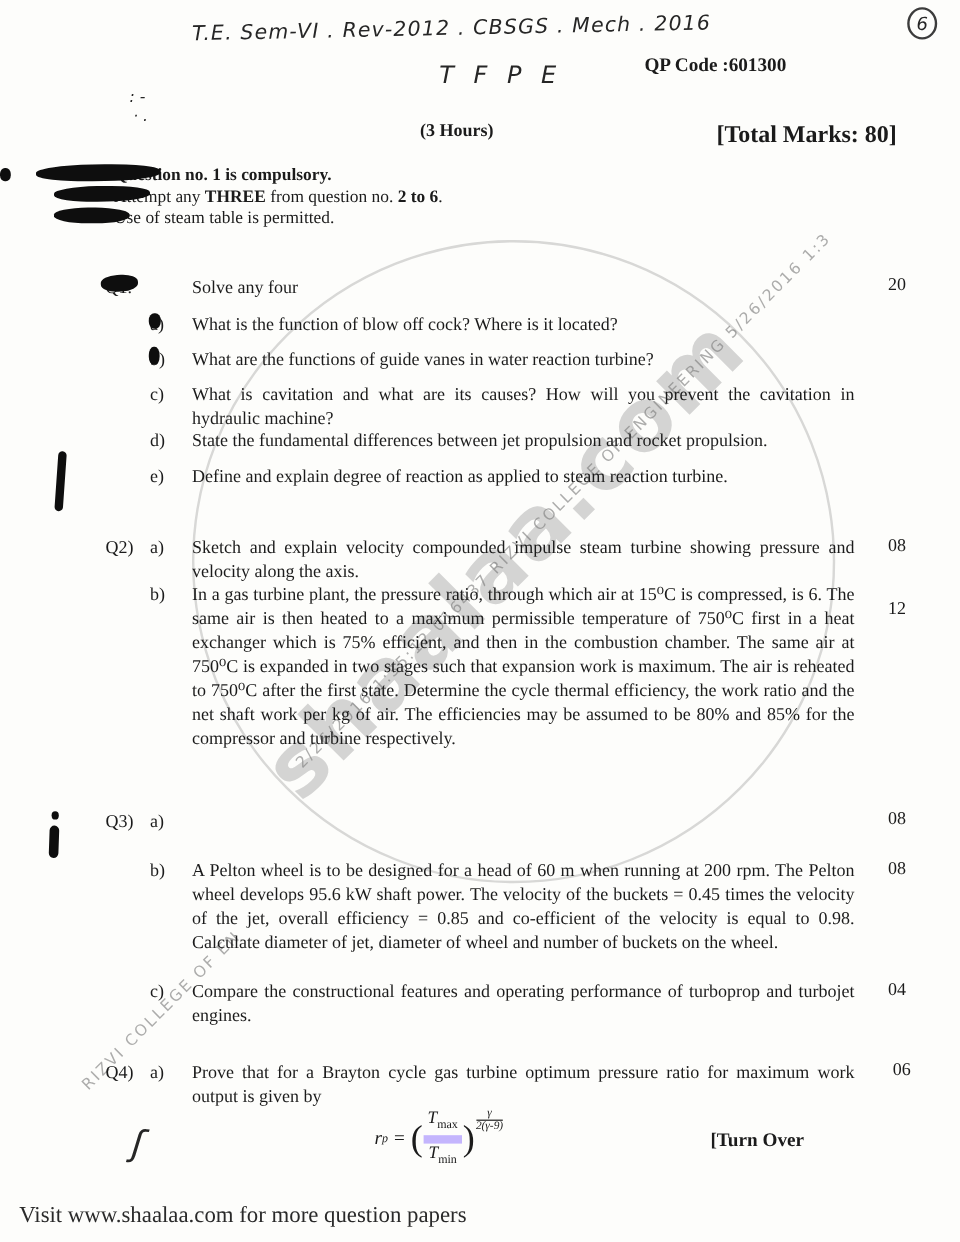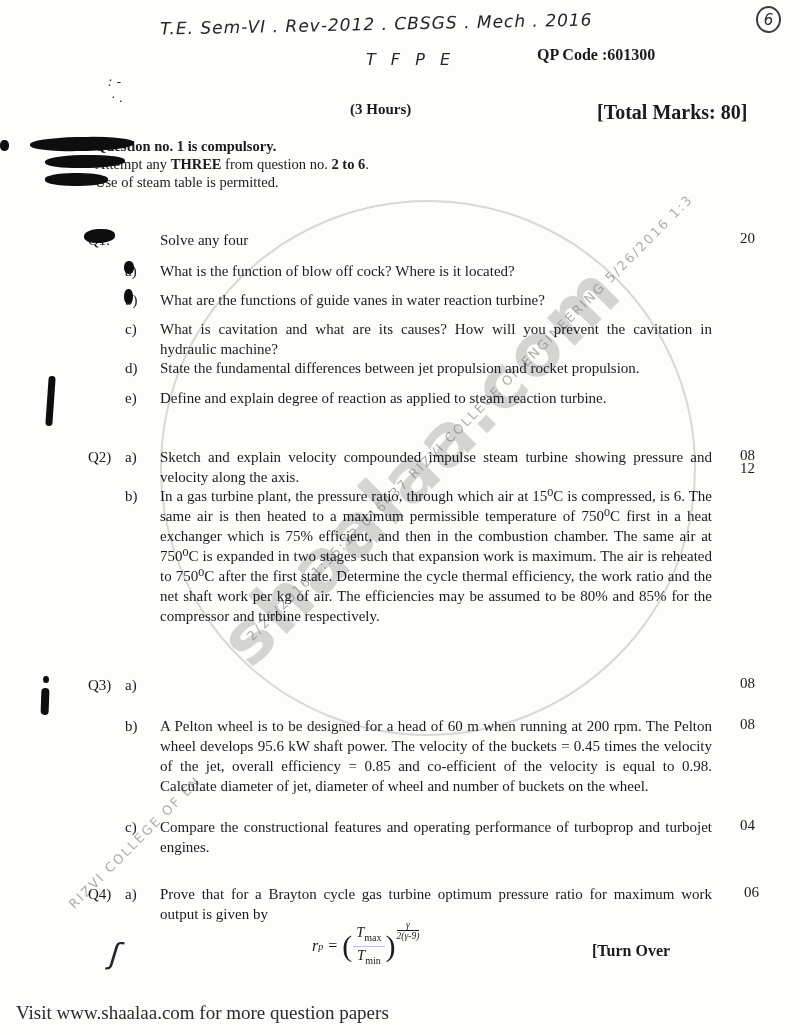--- a/index.html
+++ b/index.html
@@ -24,42 +24,42 @@
   .wmcircle{left:160px;top:200px;width:536px;height:536px;border:2px solid rgba(145,145,145,.34);border-radius:50%}
   .wmbrand{left:90px;top:405px;width:660px;height:120px;line-height:120px;text-align:center;
            transform:rotate(-45deg);font-family:"DejaVu Sans",sans-serif;font-size:72px;font-weight:600;
            color:rgba(128,128,128,.32);letter-spacing:2px}
   .stamp{font-family:"DejaVu Sans",sans-serif;font-size:13px;letter-spacing:2px;color:rgba(105,105,105,.55);white-space:nowrap}
   .stampA{left:90px;top:410px;width:760px;text-align:center;transform:rotate(-45deg)}
   .stampB{left:-20px;top:835px;width:310px;text-align:center;transform:rotate(-45deg)}
   
   .formula{display:inline-flex;align-items:center;font-size:16px}
   .frac{display:inline-flex;flex-direction:column;text-align:center;font-size:14.5px;line-height:16px;margin:0 1px;vertical-align:middle}
-  .frac .top{border-bottom:1px solid #c4b5fd;padding:0 3px}
+  .frac .top{border-bottom:7px solid #c4b5fd;padding:0 3px}
   .bigp{font-size:30px;font-weight:400;line-height:30px}
   .expf{display:inline-flex;flex-direction:column;text-align:center;font-size:9.5px;line-height:10px;
         transform:translateY(-16px);margin-left:1px}
   .expf .top{border-bottom:1px solid #1b1b1b;padding:0 1px}
   .it{font-style:italic}
   sub{font-size:10px}
   .footerbar{font-family:Liberation Serif, serif;font-size:19px;color:#2a2a2a}
 </style>
 </head>
 <body>
 
 <div id="page">
 
   <div class="wm wmcircle"></div>
   <div class="wm stamp stampA">2/26/2016 1:35:12   016437   RIZVI COLLEGE OF ENGINEERING 5/26/2016 1:3</div>
   <div class="wm stamp stampB">RIZVI COLLEGE OF EN</div>
   <div class="wm wmbrand">shaalaa.com</div>
 
   <div class="abs hand" style="left:160px;top:14px;font-size:17px;transform:rotate(-1.2deg);letter-spacing:1px">T.E.   Sem-VI .   Rev-2012 .  CBSGS .  Mech .   2016</div>
   <div class="badge6 hand" style="left:756px;top:6px">6</div>
-  <div class="abs hand" style="left:366px;top:50px;font-size:16px;letter-spacing:5px">T F P E</div>
+  <div class="abs hand" style="left:366px;top:50px;font-size:20px;letter-spacing:5px">T F P E</div>
   <div class="abs b" style="left:537px;top:46px;font-size:16px">QP Code :601300</div>
   <div class="abs hand" style="left:108px;top:74px;font-size:13px">: -</div>
   <div class="abs hand" style="left:111px;top:90px;font-size:13px">· .</div>
   <div class="abs b" style="left:350px;top:101px;font-size:15px">(3 Hours)</div>
   <div class="abs b" style="left:597px;top:101px;font-size:20px">[Total Marks: 80]</div>
 
   <div class="abs small b" style="left:95px;top:137px">Question no. 1 is compulsory.</div>
   <div class="abs small" style="left:95px;top:155px">
     <span>Attempt any </span><span class="b">THREE</span><span> from question no. </span><span class="b">2 to 6</span><span>.</span>
   </div>
@@ -84,21 +84,21 @@
   <div class="abs txt" style="left:125px;top:388px">e)</div>
   <div class="abs txt" style="left:160px;top:388px;width:552px">Define and explain degree of reaction as applied to steam reaction turbine.</div>
 
   <div class="abs txt" style="left:88px;top:447px">Q2)</div>
   <div class="abs txt" style="left:125px;top:447px">a)</div>
   <div class="abs txt just" style="left:160px;top:447px;width:552px">Sketch and explain velocity compounded impulse steam turbine showing pressure and velocity along the axis.</div>
   <div class="abs marks" style="left:740px;top:447px">08</div>
 
   <div class="abs txt" style="left:125px;top:486px">b)</div>
   <div class="abs txt just" style="left:160px;top:486px;width:552px">In a gas turbine plant, the pressure ratio, through which air at 15⁰C is compressed, is 6. The same air is then heated to a maximum permissible temperature of 750⁰C first in a heat exchanger which is 75% efficient, and then in the combustion chamber. The same air at 750⁰C is expanded in two stages such that expansion work is maximum. The air is reheated to 750⁰C after the first state. Determine the cycle thermal efficiency, the work ratio and the net shaft work per kg of air. The efficiencies may be assumed to be 80% and 85% for the compressor and turbine respectively.</div>
-  <div class="abs marks" style="left:740px;top:460px">12</div>
+  <div class="abs marks" style="left:740px;top:500px">12</div>
 
   <div class="abs txt" style="left:88px;top:675px">Q3)</div>
   <div class="abs txt" style="left:125px;top:675px">a)</div>
   <div class="abs marks" style="left:740px;top:675px">08</div>
 
   <div class="abs txt" style="left:125px;top:716px">b)</div>
   <div class="abs txt just" style="left:160px;top:716px;width:552px">A Pelton wheel is to be designed for a head of 60 m when running at 200 rpm. The Pelton wheel develops 95.6 kW shaft power. The velocity of the buckets = 0.45 times the velocity of the jet, overall efficiency = 0.85 and co-efficient of the velocity is equal to 0.98. Calculate diameter of jet, diameter of wheel and number of buckets on the wheel.</div>
   <div class="abs marks" style="left:740px;top:716px">08</div>
 
   <div class="abs txt" style="left:125px;top:817px">c)</div>

